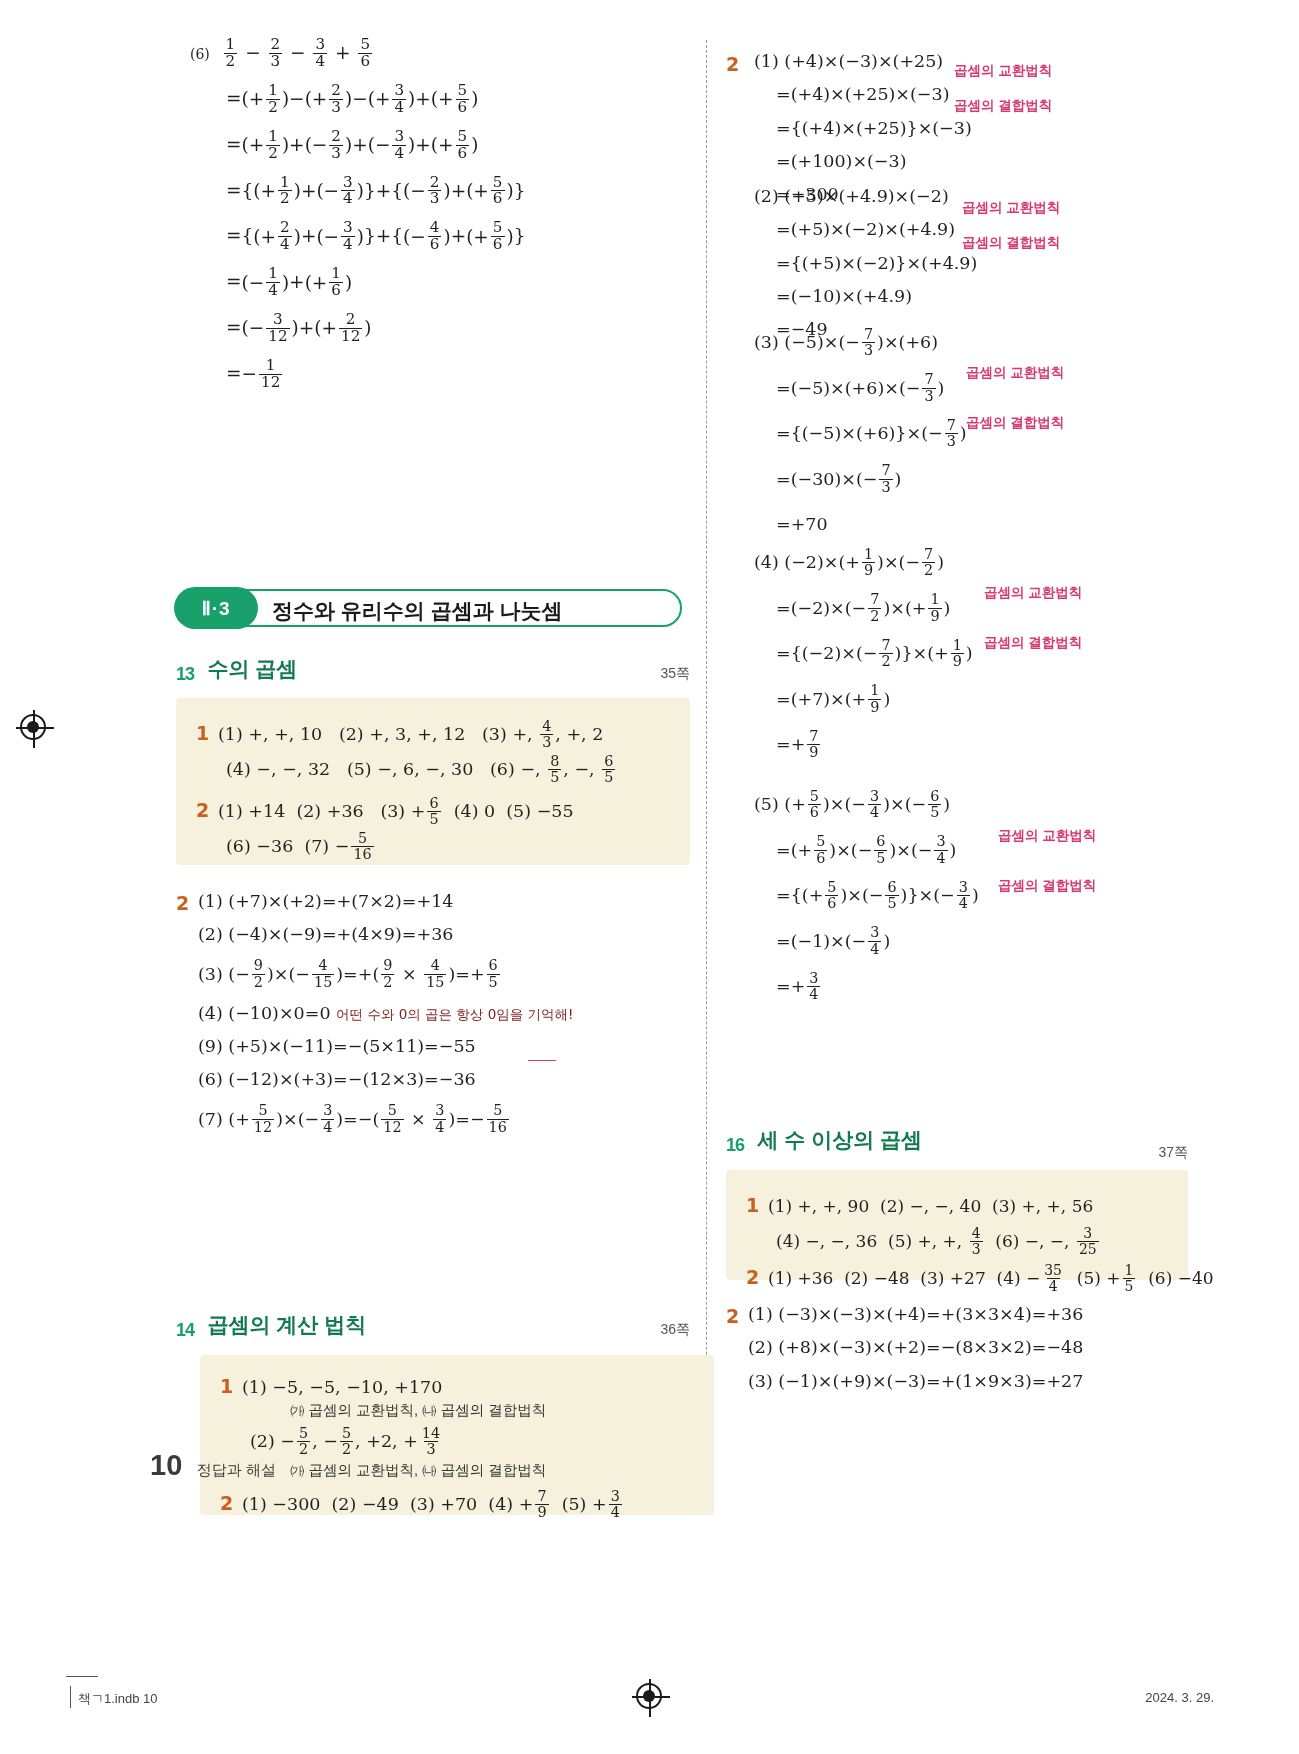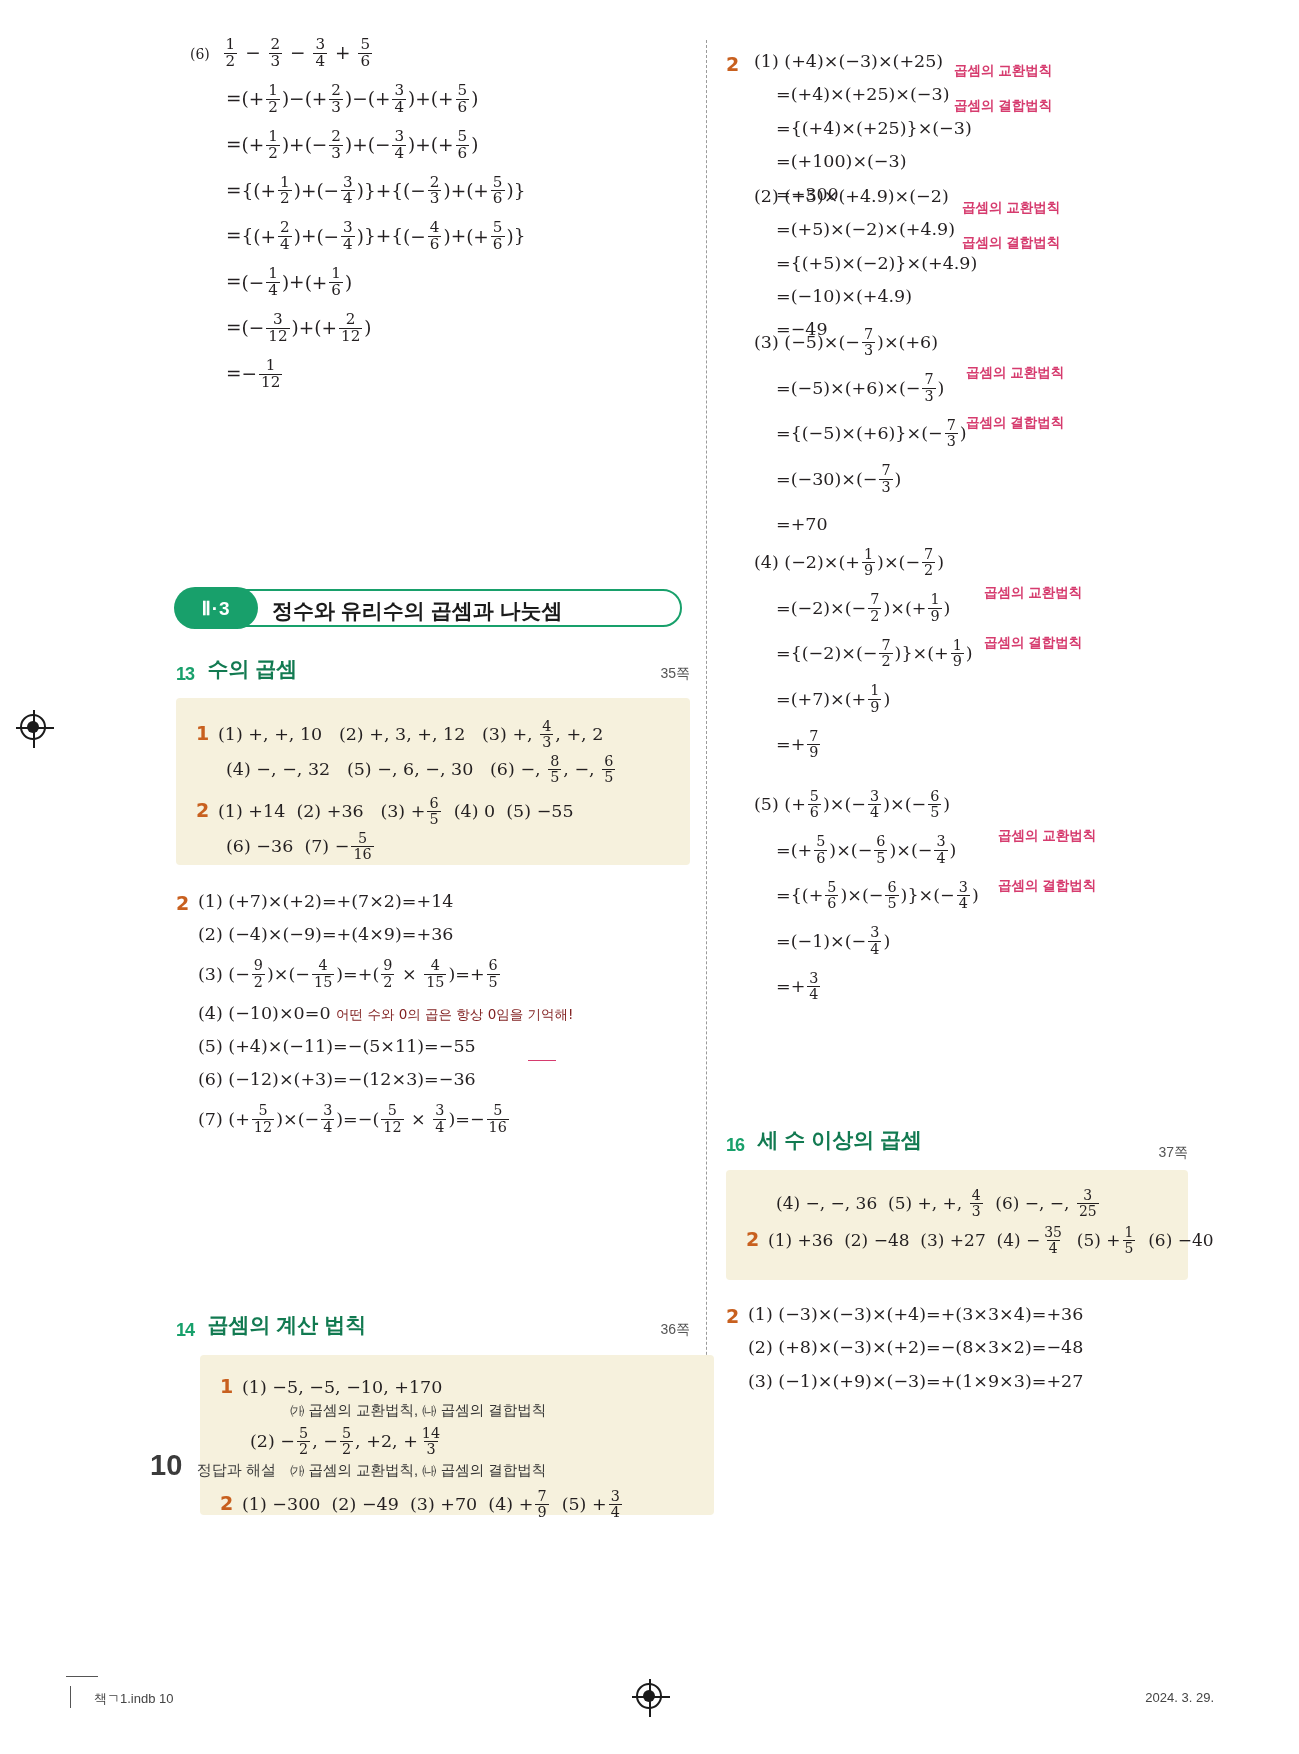--- a/index.html
+++ b/index.html
@@ -60,21 +60,21 @@
 
   .note{color:#7f1d1d;font-family:"DejaVu Sans",sans-serif;font-size:13.5px;}
   .law{color:#d63b6e;font-family:"Liberation Sans",sans-serif;font-size:13.5px;font-weight:bold;}
 
   
   .pagenum{position:absolute;left:150px;top:1449px;font-family:"Liberation Sans",sans-serif;}
   .pagenum .big{font-size:29px;font-weight:bold;color:#3b3b3b;}
   .pagenum .lbl{font-size:15px;color:#3b3b3b;margin-left:10px;}
   .footer{position:absolute;left:0;top:1690px;width:1299px;font-size:13px;color:#444;
           font-family:"Liberation Sans",sans-serif;}
-  .footer .l{position:absolute;left:78px;top:0;margin-left:16px;}
+  .footer .l{position:absolute;left:78px;top:0;}
   .footer .r{position:absolute;right:85px;top:0;}
   .footrule{position:absolute;left:66px;top:1676px;width:32px;border-top:1px solid #555;}
   .vrule{position:absolute;left:70px;top:1686px;height:22px;border-left:1px solid #555;}
 
   
   .reg{position:absolute;width:26px;height:26px;border-radius:50%;
        border:2px solid #1b1b1b;box-sizing:border-box;}
   .reg:before{content:"";position:absolute;left:50%;top:-6px;height:38px;border-left:2px solid #1b1b1b;}
   .reg:after{content:"";position:absolute;top:50%;left:-6px;width:38px;border-top:2px solid #1b1b1b;}
   .reg .core{position:absolute;left:5px;top:5px;width:12px;height:12px;border-radius:50%;background:#1b1b1b;}
@@ -230,21 +230,21 @@
                   <span class="num">9</span>
                   <span class="den">2</span>
                 </span> × <span class="frac">
                   <span class="num">4</span>
                   <span class="den">15</span>
                 </span>)</span>=+<span class="frac">
                 <span class="num">6</span>
                 <span class="den">5</span>
               </span></div>
         <div>(4) (−10)×0=0 <span class="note">어떤 수와 0의 곱은 항상 0임을 기억해!</span></div>
-        <div>(5) (+4)×(−11)=−(5×11)=−55</div>
+        <div>(9) (+5)×(−11)=−(5×11)=−55</div>
         <div>(6) (−12)×(+3)=−(12×3)=−36</div>
         <div style="margin-top:6px;">(7) <span>(+<span class="frac">
                   <span class="num">5</span>
                   <span class="den">12</span>
                 </span>)</span>×<span>(−<span class="frac">
                   <span class="num">3</span>
                   <span class="den">4</span>
                 </span>)</span>=−<span>(<span class="frac">
                   <span class="num">5</span>
                   <span class="den">12</span>
@@ -424,20 +424,21 @@
 
     <div class="sec" style="position:absolute;left:0;top:1130px;width:420px;">
       <span class="num">16</span>
       <span class="title">세 수 이상의 곱셈</span>
     </div>
     <div class="sec" style="position:absolute;left:0;top:1130px;width:462px;">
       <span class="pg" style="top:14px;bottom:auto;">37쪽</span>
     </div>
 
     <div class="abox" style="position:absolute;left:0;top:1170px;width:462px;height:110px;">
+      <div class="ans-line mt" style="font-size:17px;"><span class="qn">1</span>(1) +, +, 90&nbsp;&nbsp;(2) −, −, 40&nbsp;&nbsp;(3) +, +, 56</div>
       <div class="ans-line mt hang" style="font-size:17px;">(4) −, −, 36&nbsp;&nbsp;(5) +, +, <span class="frac">
             <span class="num">4</span>
             <span class="den">3</span>
           </span>&nbsp;&nbsp;(6) −, −, <span class="frac">
             <span class="num">3</span>
             <span class="den">25</span>
           </span></div>
       <div class="ans-line mt" style="font-size:17px;"><span class="qn">2</span>(1) +36&nbsp;&nbsp;(2) −48&nbsp;&nbsp;(3) +27&nbsp;&nbsp;(4) −<span class="frac">
             <span class="num">35</span>
             <span class="den">4</span>

